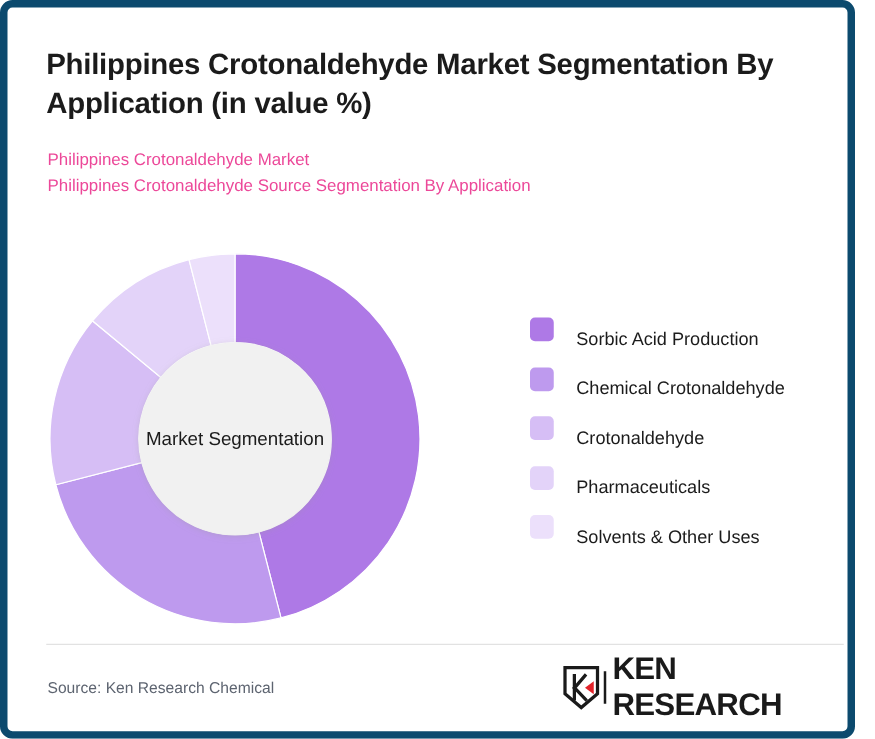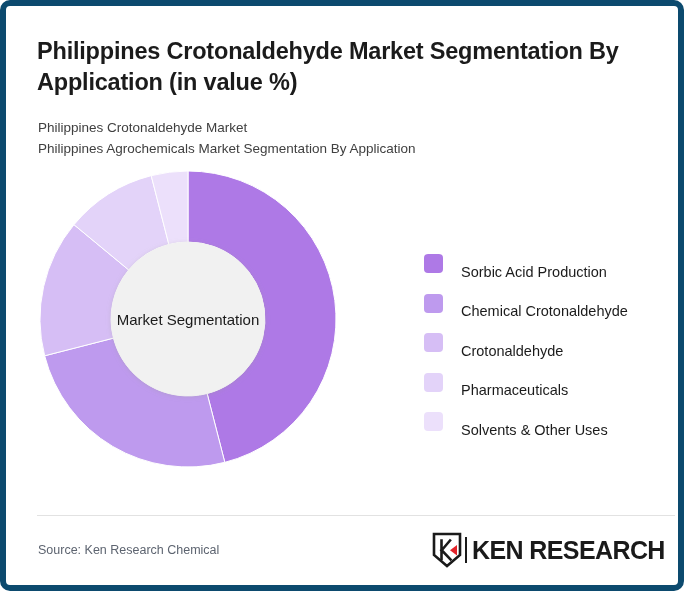--- a/index.html
+++ b/index.html
@@ -35,34 +35,34 @@
     letter-spacing: -0.2px;
   }
   .subtitle-block {
     position: absolute;
     left: 32px;
     top: 112px;
     width: 620px;
   }
   .subtitle {
     font-size: 13.5px;
-    color: #404040;
+    color: #ec4899;
     line-height: 1.52;
   }
   .chart-area {
     position: absolute;
     left: 0;
     top: 160px;
     width: 700px;
     height: 340px;
   }
   .donut-wrap {
     position: absolute;
     left: 33px;
-    top: 4px;
+    top: 36px;
     width: 298px;
     height: 298px;
   }
   .donut-center-label {
     position: absolute;
     left: 0;
     top: 0;
     width: 298px;
     height: 298px;
     display: flex;
@@ -106,21 +106,21 @@
   }
   .source {
     position: absolute;
     left: 32px;
     top: 537px;
     font-size: 12.5px;
     color: #5d6470;
   }
   .logo {
     position: absolute;
-    left: 426px;
+    left: 444px;
     top: 524px;
     height: 40px;
     display: flex;
     align-items: center;
   }
   .logo-mark {
     width: 30px;
     height: 36px;
     flex: 0 0 auto;
   }
@@ -140,21 +140,21 @@
 </style>
 </head>
 <body>
 
 <div id="page">
 
   <div class="title">Philippines Crotonaldehyde Market Segmentation By Application (in value %)</div>
 
   <div class="subtitle-block">
     <div class="subtitle">Philippines Crotonaldehyde Market</div>
-    <div class="subtitle">Philippines Agrochemicals Market Segmentation By Application</div>
+    <div class="subtitle">Philippines Crotonaldehyde Source Segmentation By Application</div>
   </div>
 
   <div class="chart-area">
 
     <div class="donut-wrap">
       <svg width="298" height="298" viewBox="0 0 298 298">
         <defs>
           <filter id="hubshadow" x="-30%" y="-30%" width="160%" height="160%">
             <feDropShadow dx="0" dy="1" stdDeviation="2.5" flood-color="#9a9a9a" flood-opacity="0.33"></feDropShadow>
           </filter>

